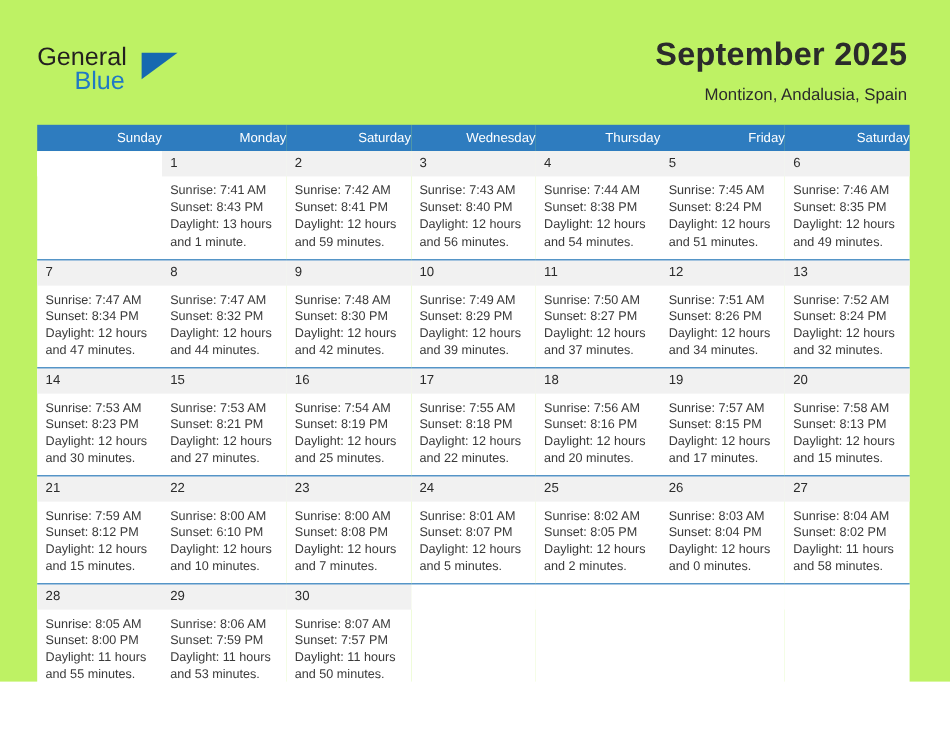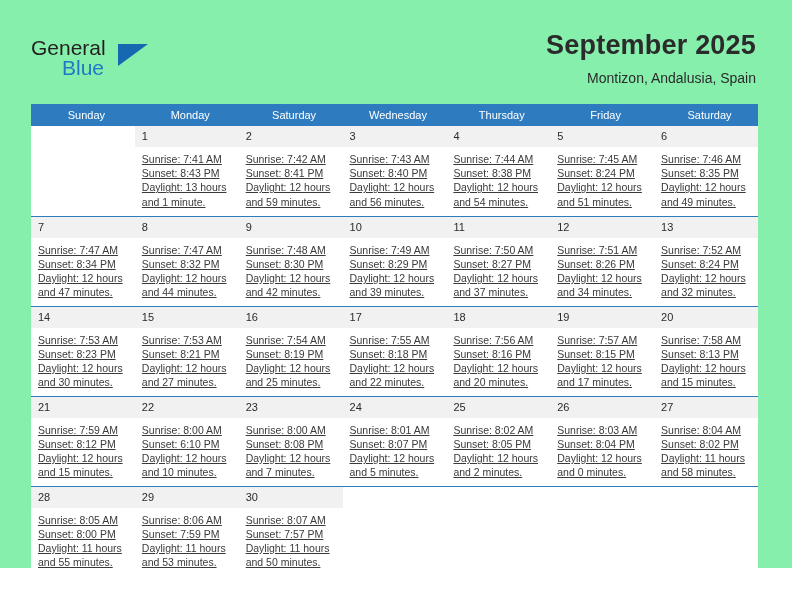--- a/index.html
+++ b/index.html
@@ -8,21 +8,21 @@
     width: 792px;
     height: 612px;
     background: #ffffff;
     font-family: "Liberation Sans", sans-serif;
     overflow: hidden;
   }
   .page {
     position: relative;
     width: 792px;
     height: 568px;
-    background: #86efac;
+    background: #bef264;
   }
 
   
   .masthead {
     position: absolute;
     left: 0; top: 0;
     width: 792px;
     height: 100px;
   }
   .logo {
@@ -89,21 +89,21 @@
   table.cal {
     width: 727px;
     border-collapse: collapse;
     table-layout: fixed;
   }
   table.cal th {
     background: #2e7cbf;
     color: #ffffff;
     font-size: 11px;
     font-weight: normal;
-    text-align: center;
+    text-align: right;
     padding: 5px 0 5px 7px;
     height: 21px;
     line-height: 12px;
     border: none;
   }
   table.cal td {
     vertical-align: top;
     padding: 0;
     border: none;
     border-top: 1.6px solid #2e7cbf;
@@ -123,21 +123,20 @@
   }
   .daynum.empty {
     background: #ffffff;
     color: transparent;
   }
   .cellbody {
     padding: 5px 6px 0 7px;
     font-size: 10.5px;
     line-height: 14.2px;
     color: #3a3a3a;
-    text-decoration: underline;
   }
   .cellbody div { white-space: nowrap; }
 </style>
 </head>
 <body>
 
 <div class="page">
 
   <div class="masthead">
 

